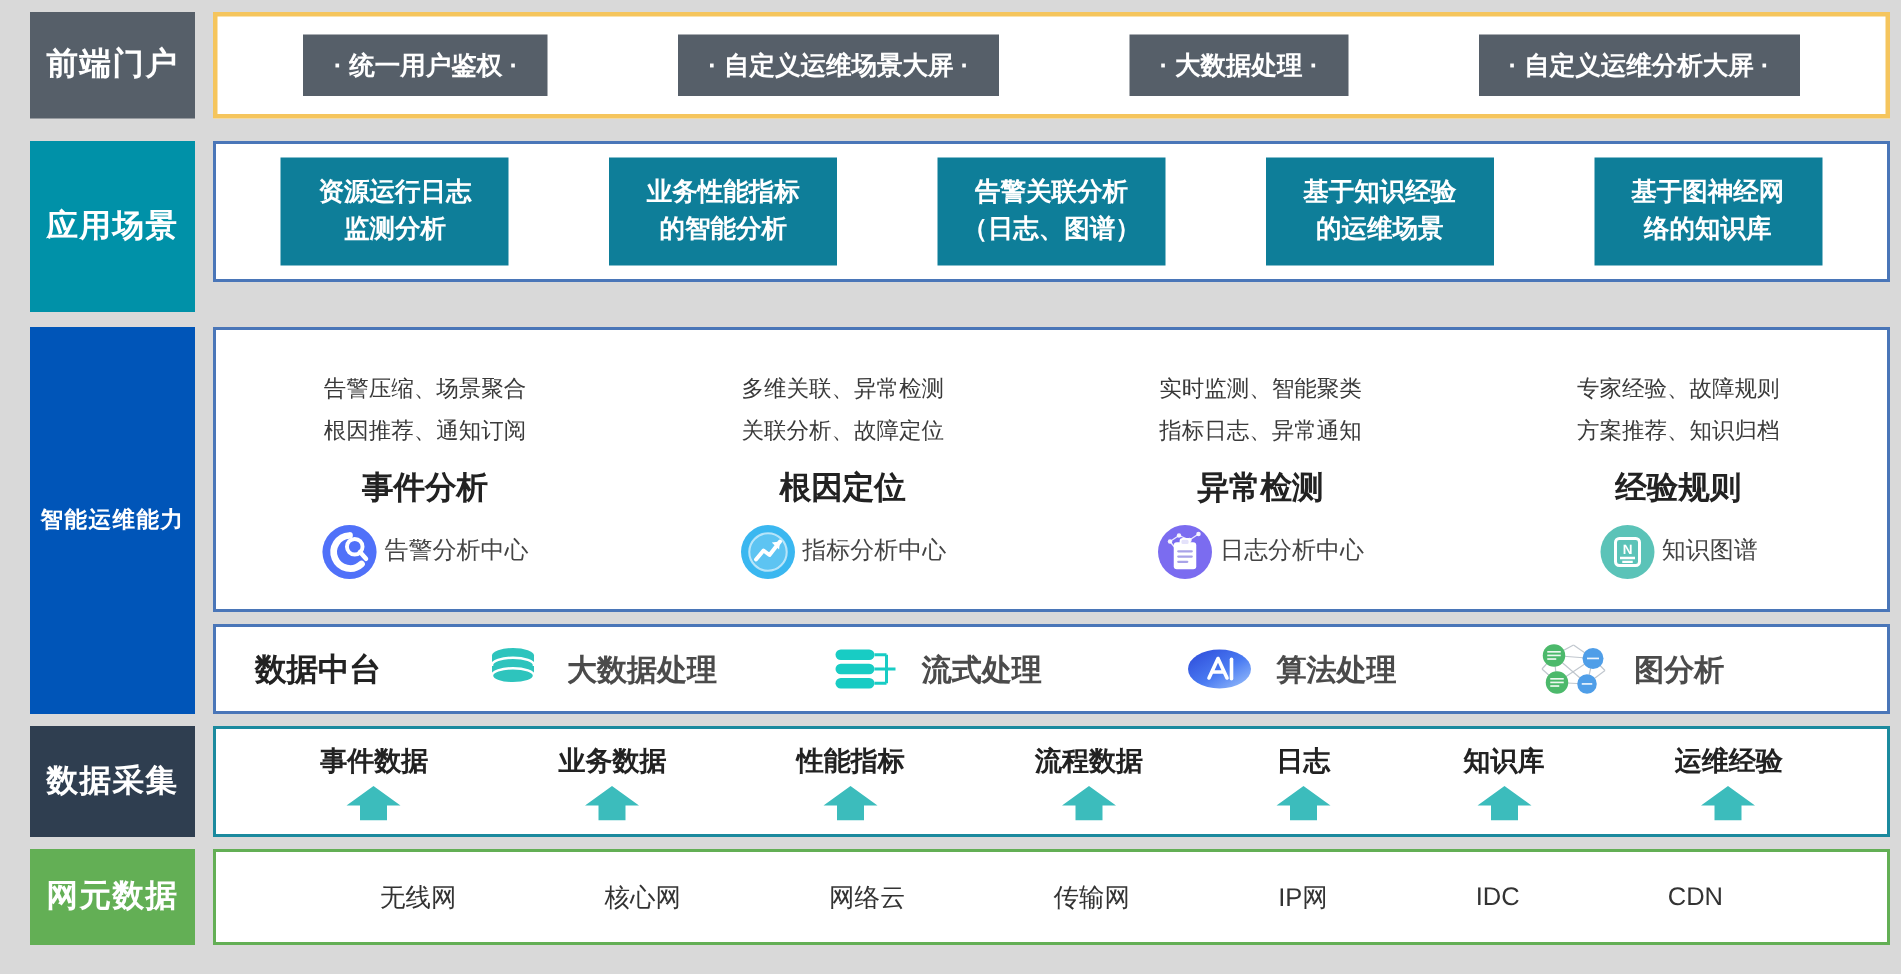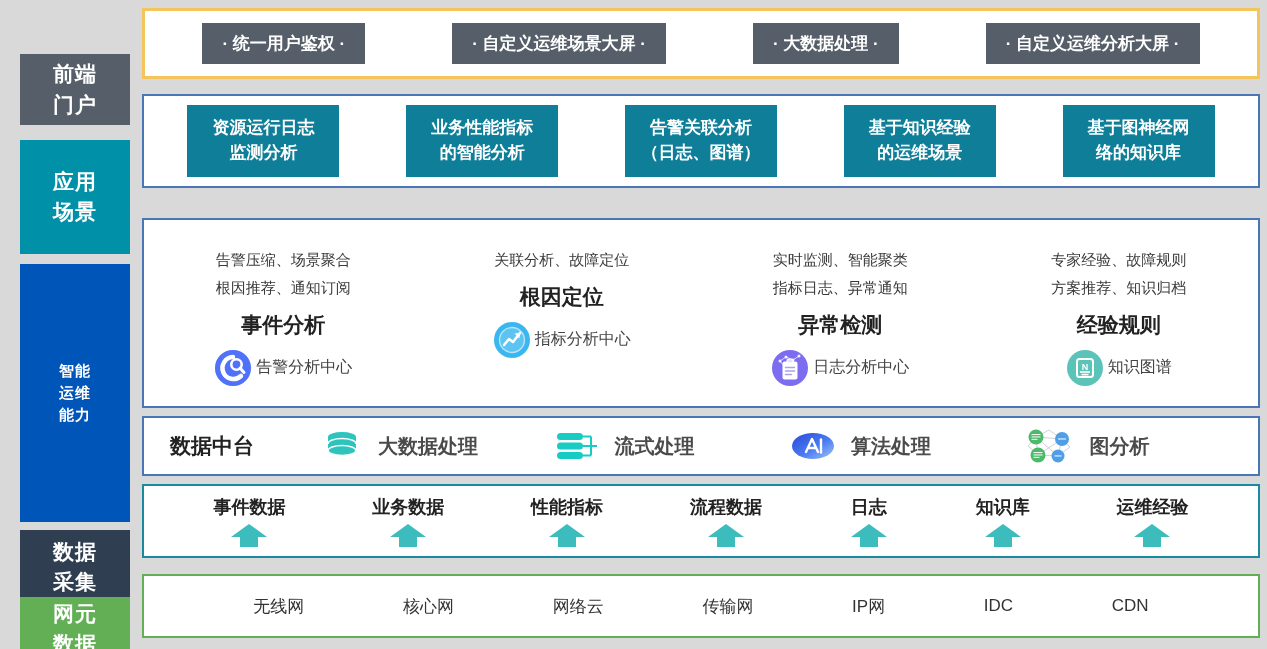--- a/index.html
+++ b/index.html
@@ -7,24 +7,23 @@
     width:1267px;height:649px;
     background:#d9d9d9;
     font-family:"Liberation Sans","DejaVu Sans",sans-serif;
     overflow:hidden;
   }
   .canvas{position:relative;width:1267px;height:649px;}
 
   
   .row{position:absolute;display:flex;}
   .label-cell{
-    display:flex;flex-direction:column;align-items:center;justify-content:center;
+    display:flex;flex-direction:row;align-items:center;justify-content:center;
     color:#ffffff;font-weight:bold;box-sizing:border-box;
     letter-spacing:1px;
-    margin-top:46px;
   }
   .label-cell span{display:block;line-height:1.45;}
 
   .panel{box-sizing:border-box;background:#ffffff;position:relative;}
 
   
   #row-portal{left:20px;top:8px;width:1240px;height:71px;}
   #row-portal .label-cell{width:110px;height:71px;background:#565f69;font-size:21px;}
   #row-portal .panel{margin-left:12px;width:1118px;height:71px;border:3px solid #f5c55d;
       display:flex;align-items:center;justify-content:space-around;padding:0 14px;}
@@ -65,21 +64,21 @@
 
   
   #row-collect{left:20px;top:484px;width:1240px;height:74px;}
   #row-collect .label-cell{width:110px;height:74px;background:#2f3e50;font-size:21px;}
   #row-collect .panel{margin-left:12px;width:1118px;height:74px;border:2px solid #1b8a9e;
       display:flex;align-items:center;justify-content:space-around;padding:0 26px;}
   .collect-item{display:flex;flex-direction:column;align-items:center;gap:4px;}
   .collect-item .cname{font-size:18px;font-weight:bold;color:#222;}
 
   
-  #row-ne{left:20px;top:566px;width:1240px;height:80px;align-items:center;}
+  #row-ne{left:20px;top:566px;width:1240px;height:80px;}
   #row-ne .label-cell{width:110px;height:64px;background:#63af55;font-size:21px;}
   #row-ne .panel{margin-left:12px;width:1118px;height:64px;border:2px solid #63af55;
       display:flex;align-items:center;justify-content:space-around;padding:0 60px;}
   .ne-item{font-size:17px;color:#333;}
 
   .icon{display:inline-block;line-height:0;}
 </style>
 </head>
 <body>
 
@@ -153,20 +152,21 @@
                 <circle cx="22.5" cy="15.5" r="5.2" fill="none" stroke="#ffffff" stroke-width="2.6"></circle>
                 <line x1="26" y1="19" x2="30" y2="23.5" stroke="#ffffff" stroke-width="3" stroke-linecap="round"></line>
               </svg>
             </span>
             <span class="pname">告警分析中心</span>
           </div>
         </div>
 
         <div class="ability-col">
           <div class="ability-bullets">
+            <div>多维关联、异常检测</div>
             <div>关联分析、故障定位</div>
           </div>
           <div class="ability-title">根因定位</div>
           <div class="ability-product">
             <span class="icon">
               <svg width="38" height="38" viewBox="0 0 38 38">
                 <circle cx="19" cy="19" r="18" fill="#3ab7f0"></circle>
                 <circle cx="19" cy="19" r="12.5" fill="#ffffff" opacity="0.18"></circle>
                 <circle cx="19" cy="19" r="12.5" fill="none" stroke="#ffffff" stroke-width="1.4" opacity="0.6"></circle>
                 <polyline points="11,24 16,18 20,21 27,12" fill="none" stroke="#ffffff" stroke-width="2.6" stroke-linecap="round" stroke-linejoin="round"></polyline>

